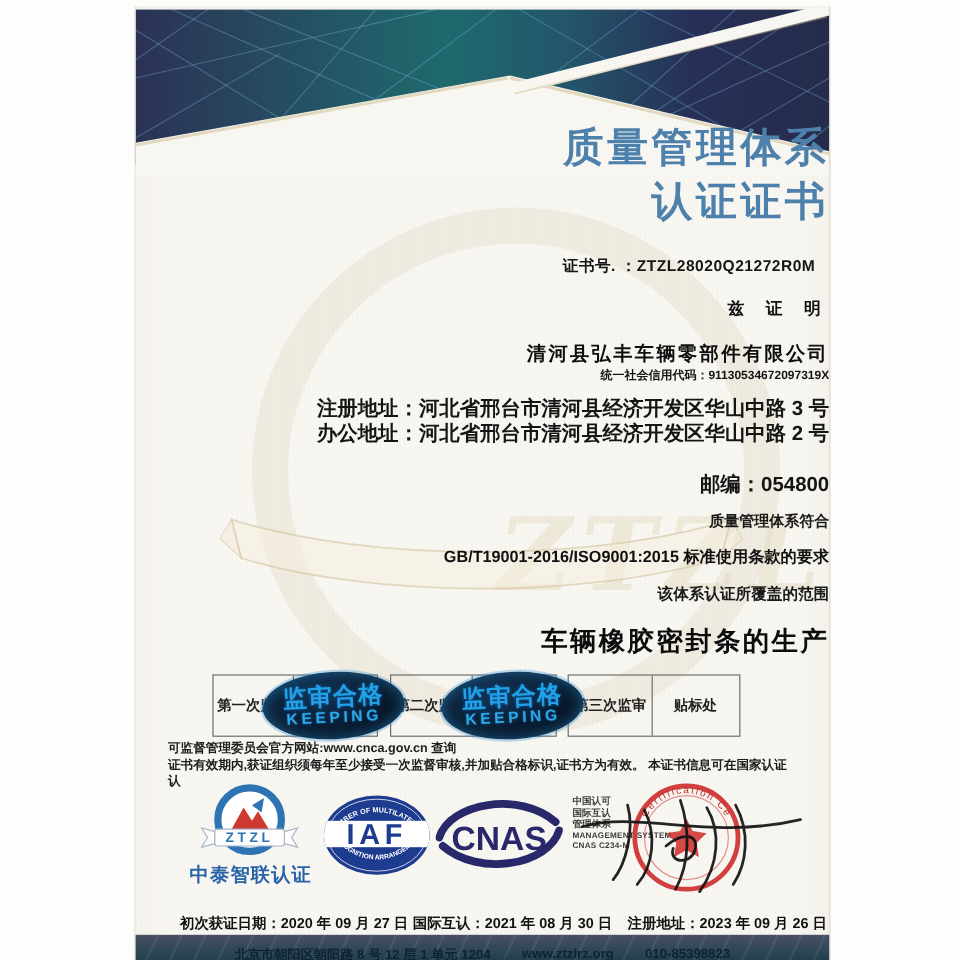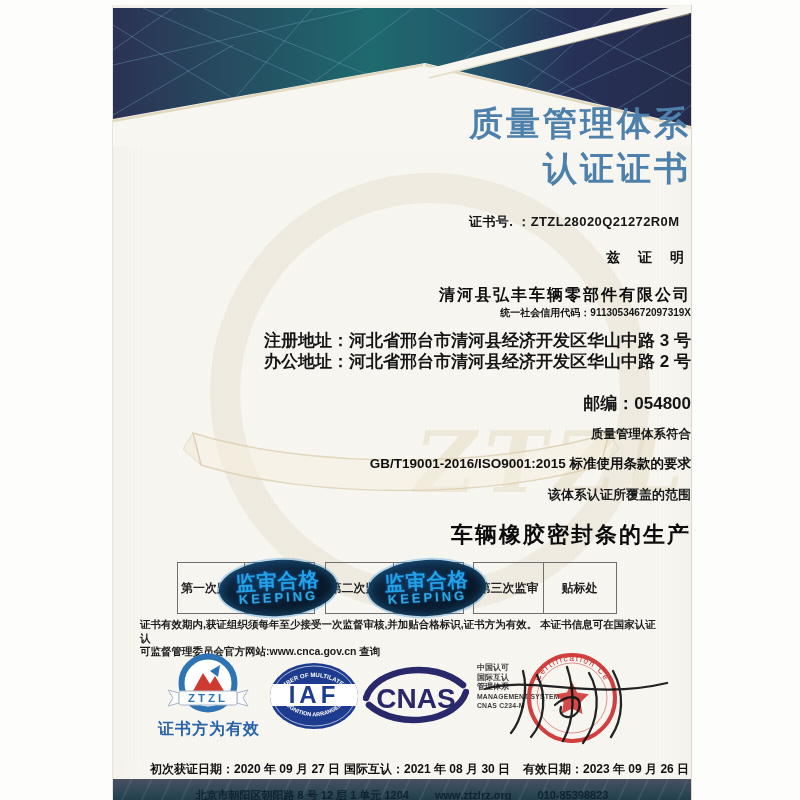--- a/index.html
+++ b/index.html
@@ -160,34 +160,34 @@
     <div class="keep-stamp s1">
       <div class="t1">监审合格</div>
       <div class="t2">KEEPING</div>
     </div>
     <div class="keep-stamp s2">
       <div class="t1">监审合格</div>
       <div class="t2">KEEPING</div>
     </div>
 
     <div class="abs disc">
+      <div>可监督管理委员会官方网站:www.cnca.gov.cn 查询</div>
       <div>证书有效期内,获证组织须每年至少接受一次监督审核,并加贴合格标识,证书方为有效。 本证书信息可在国家认证认</div>
-      <div>可监督管理委员会官方网站:www.cnca.gov.cn 查询</div>
     </div>
 
     <svg class="abs" style="left:54px;top:648px" width="82" height="66" viewBox="0 0 82 66">
       <circle cx="41" cy="30" r="26.5" fill="#ffffff" stroke="#2e74b5" stroke-width="6"></circle>
       <path d="M26 38 L36 20 L43 31 L48 23 L57 38 Z" fill="#cf3a30"></path>
       <path d="M43 18 L53 12 L51 24 Z" fill="#2e74b5"></path>
       <path d="M12 40 L1 37 L6 45 L1 53 L12 50 Z" fill="#fdfdfd" stroke="#a8b6c6" stroke-width="1"></path>
       <path d="M70 40 L81 37 L76 45 L81 53 L70 50 Z" fill="#fdfdfd" stroke="#a8b6c6" stroke-width="1"></path>
       <rect x="12" y="38" width="58" height="14" rx="2" fill="#fdfdfd" stroke="#a8b6c6" stroke-width="1"></rect>
       <text x="41" y="49" text-anchor="middle" font-size="11.5" font-weight="bold" fill="#2e74b5" letter-spacing="3">ZTZL</text>
     </svg>
-    <div class="abs ztzl-caption">证书方为有效</div>
+    <div class="abs ztzl-caption">中泰智联认证</div>
 
     <svg class="abs" style="left:155px;top:655px" width="92" height="72" viewBox="0 0 92 72">
       <defs>
           <clipPath id="iafclip">
             <ellipse cx="46" cy="36" rx="44" ry="33"></ellipse>
           </clipPath>
         </defs>
       <ellipse cx="46" cy="36" rx="44" ry="33" fill="#1d3c8f"></ellipse>
       <ellipse cx="46" cy="36" rx="41" ry="30" fill="none" stroke="rgba(255,255,255,.8)" stroke-width=".8"></ellipse>
       <rect x="2" y="24" width="88" height="22" fill="#ffffff" clip-path="url(#iafclip)"></rect>
@@ -235,21 +235,21 @@
       </g>
     </svg>
 
     <div class="abs dates d1">
       <span>初次获证日期：</span><span>2020 年 09 月 27 日</span>
     </div>
     <div class="abs dates d2">
       <span>国际互认：</span><span>2021 年 08 月 30 日</span>
     </div>
     <div class="abs dates d3">
-      <span>有效日期：</span><span>2023 年 09 月 26 日</span>
+      <span>注册地址：</span><span>2023 年 09 月 26 日</span>
     </div>
 
     <div class="abs footerbar">
       <span>北京市朝阳区朝阳路 8 号 12 层 1 单元 1204</span>
       <span>www.ztzlrz.org</span>
       <span>010-85398823</span>
     </div>
 
   </div>
 </div>

